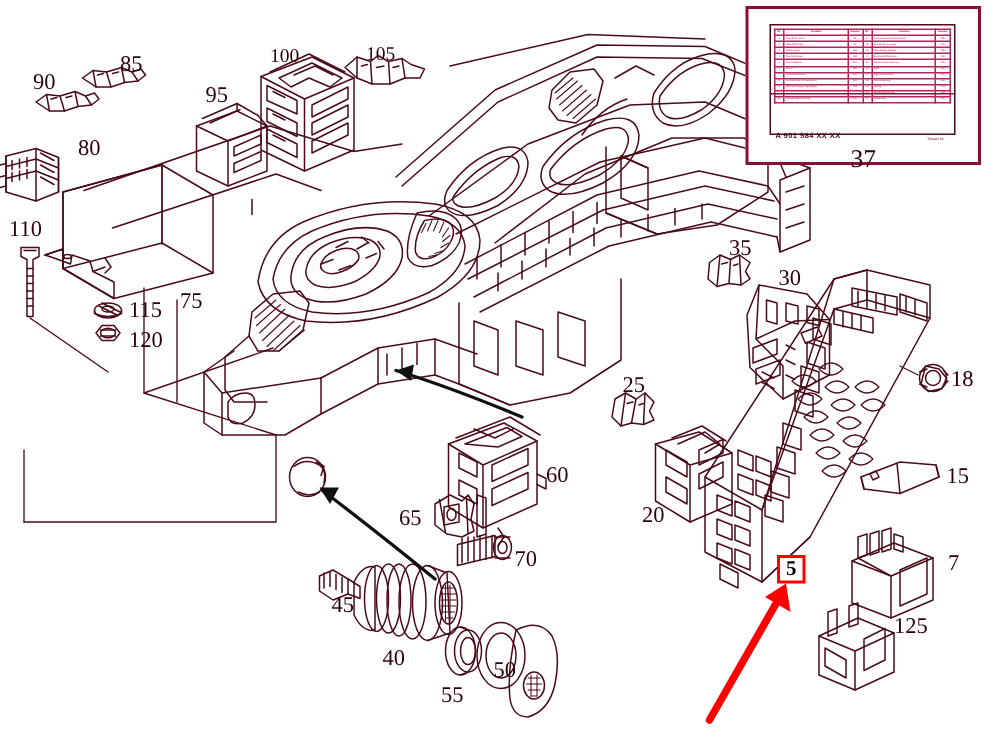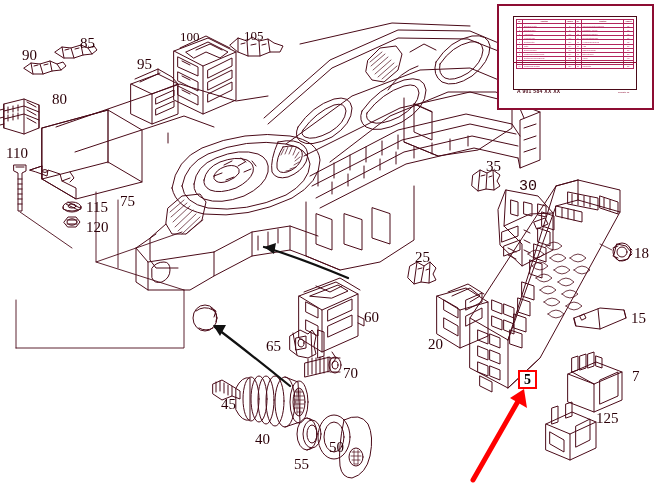--- a/index.html
+++ b/index.html
@@ -490,21 +490,21 @@
   <div class="lbl" style="left:80px;top:36px;">85</div>
   <div class="lbl" style="left:6px;top:146px;">110</div>
   <div class="lbl" style="left:86px;top:200px;">115</div>
   <div class="lbl" style="left:86px;top:220px;">120</div>
   <div class="lbl" style="left:120px;top:194px;">75</div>
   <div class="lbl" style="left:137px;top:57px;">95</div>
   <div class="lbl big" style="left:180px;top:30px;">100</div>
   <div class="lbl big" style="left:244px;top:29px;">105</div>
 
   <div class="lbl" style="left:486px;top:159px;">35</div>
-  <div class="lbl" style="left:519px;top:179px;font-family:Liberation Mono, monospace;">30</div>
+  <div class="lbl" style="left:519px;top:179px;">30</div>
   <div class="lbl" style="left:634px;top:246px;">18</div>
   <div class="lbl" style="left:631px;top:311px;">15</div>
   <div class="lbl" style="left:632px;top:369px;">7</div>
   <div class="lbl" style="left:596px;top:411px;font-family:Liberation Serif, serif;">125</div>
   <div class="lbl" style="left:415px;top:250px;">25</div>
   <div class="lbl" style="left:428px;top:337px;">20</div>
 
   <div class="lbl" style="left:364px;top:310px;">60</div>
   <div class="lbl" style="left:266px;top:339px;">65</div>
   <div class="lbl" style="left:343px;top:366px;">70</div>
@@ -617,14 +617,15 @@
               <td class="des">Kühlerlüfter</td>
               <td class="amp">30A</td>
             </tr>
           </tbody>
       </table>
       <div id="legend-foot">Teilsatz Nr.</div>
     </div>
     <div class="legend-rule"></div>
     <div id="legend-code">A 901 584 XX XX</div>
   </div>
+  <div id="legend-caption">37</div>
 
 </div>
 
 </body></html>

